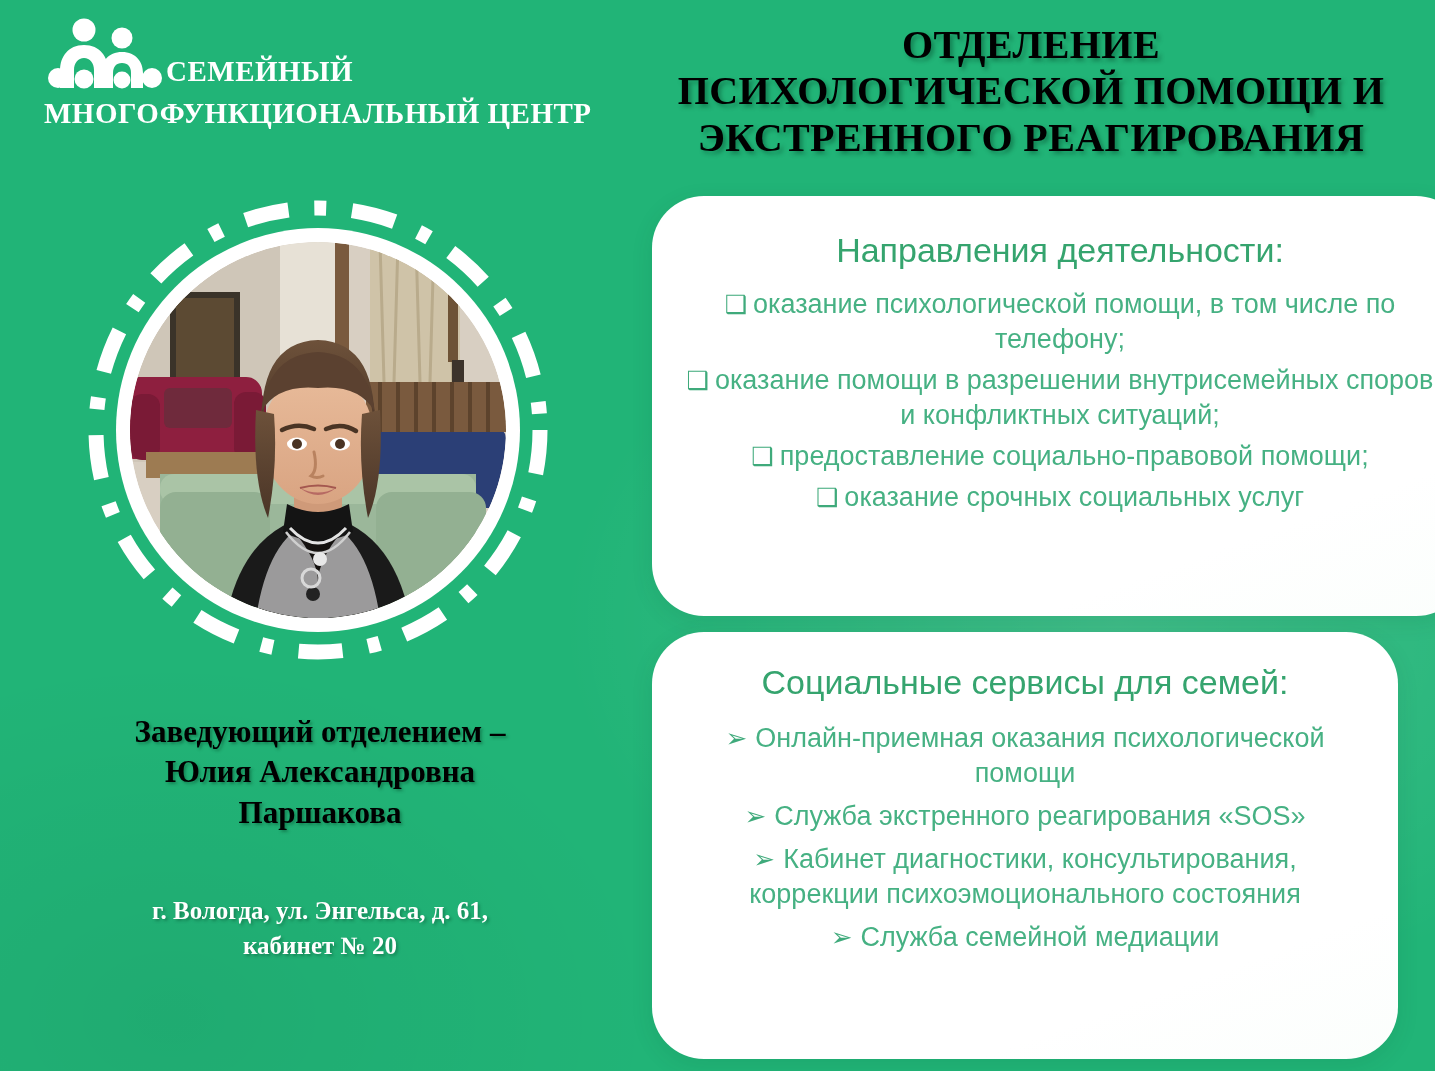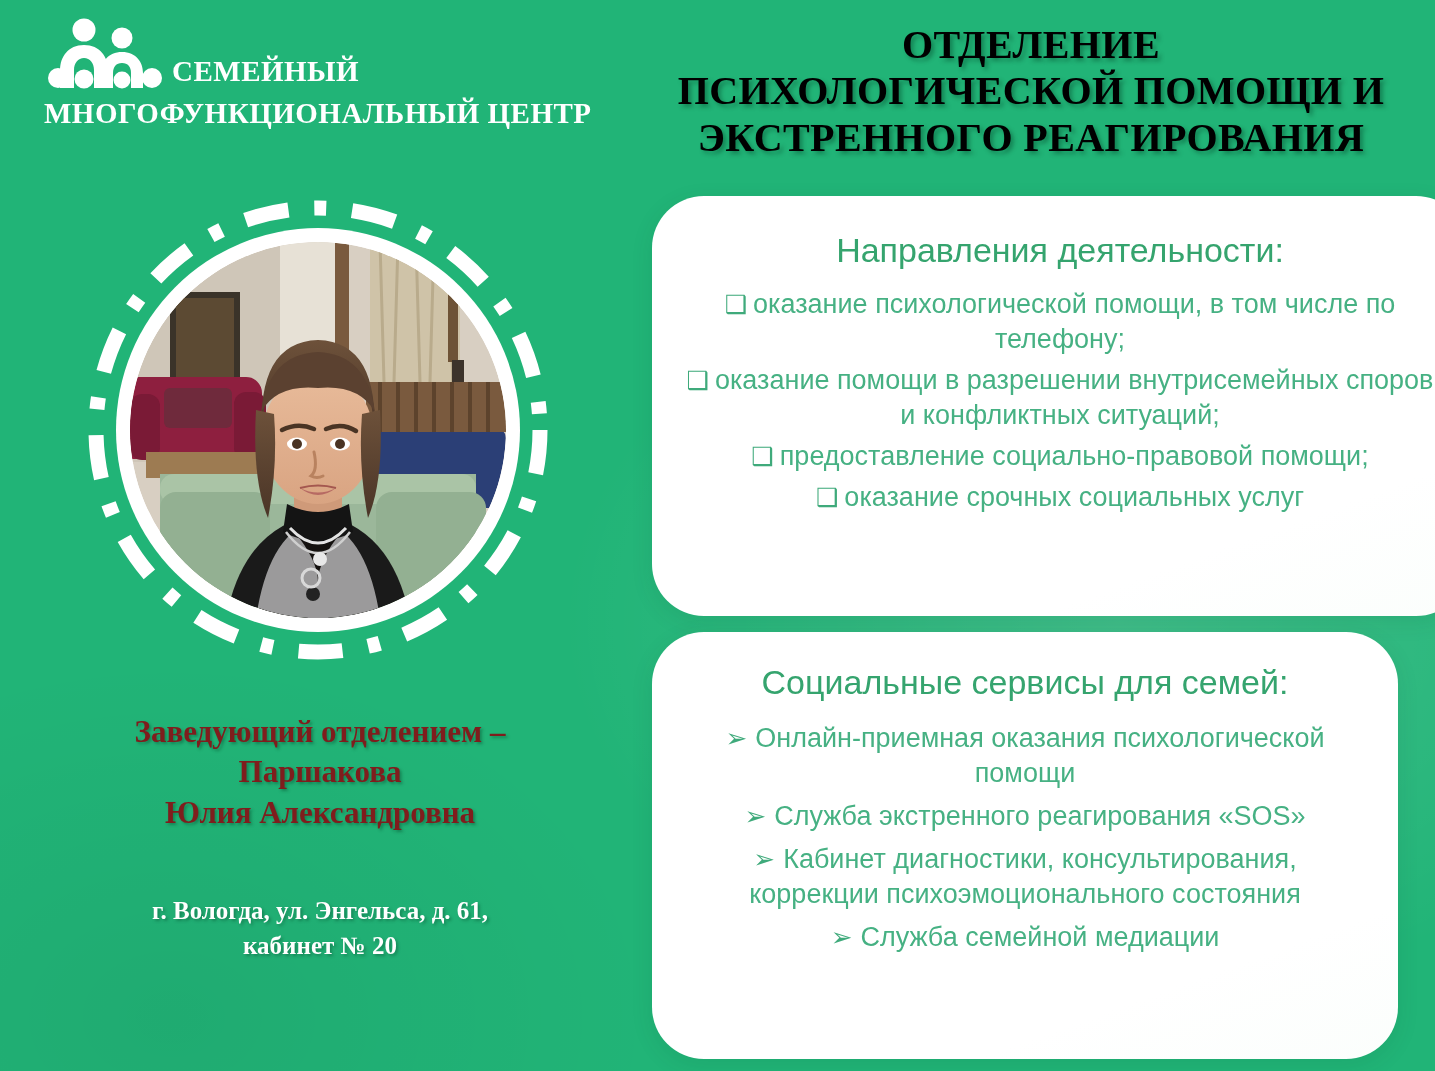--- a/index.html
+++ b/index.html
@@ -14,21 +14,21 @@
   .bg-sheen{
     position:absolute; inset:0;
     background:
       radial-gradient(ellipse 900px 620px at 78% 58%, rgba(255,255,255,.14), rgba(255,255,255,0) 62%),
       radial-gradient(ellipse 700px 520px at 12% 95%, rgba(0,0,0,.05), rgba(0,0,0,0) 70%);
     pointer-events:none;
   }
 
   
   .logo-block{ position:absolute; left:44px; top:18px; width:580px; }
-  .logo-row{ display:flex; align-items:flex-end; gap:6px; }
+  .logo-row{ display:flex; align-items:flex-end; gap:0; }
   .logo-mark{ width:122px; height:72px; flex:0 0 auto; }
   .logo-word1{
     color:#ffffff; font-family:"Liberation Serif", serif; font-weight:bold;
     font-size:29px; letter-spacing:.5px; line-height:1; padding-bottom:4px;
   }
   .logo-word2{
     color:#ffffff; font-family:"Liberation Serif", serif; font-weight:bold;
     font-size:29px; letter-spacing:.5px; line-height:1.15; margin-top:7px;
     white-space:nowrap;
   }
@@ -54,21 +54,21 @@
   }
   .photo{
     position:absolute; left:52px; top:52px; width:376px; height:376px;
     border-radius:50%; overflow:hidden;
   }
   .photo svg{ display:block; }
 
   
   .lead-name{
     position:absolute; left:10px; top:712px; width:620px;
-    text-align:center; color:#7f1d1d;
+    text-align:center; color:#000000;
     font-family:"Liberation Serif", serif; font-weight:bold;
     font-size:31px; line-height:1.30;
     text-shadow:2px 2px 3px rgba(0,60,35,.38);
   }
   .address{
     position:absolute; left:10px; top:893px; width:620px;
     text-align:center; color:#ffffff;
     font-family:"Liberation Serif", serif; font-weight:bold;
     font-size:25px; line-height:1.40;
     text-shadow:2px 2px 3px rgba(0,60,35,.35);
@@ -223,22 +223,22 @@
         <path d="M184 210 q4 18 -3 24 q6 3 12 0" fill="none" stroke="#b9825f" stroke-width="3" stroke-linecap="round"></path>
         <path d="M170 246 q18 9 36 0 q-18 14 -36 0 z" fill="#b76a63"></path>
         <path d="M170 246 q18 -5 36 0" fill="none" stroke="#a4574f" stroke-width="2"></path>
       </g>
     </svg>
   </div>
 </div>
 
 <div class="lead-name">
   <div>Заведующий отделением –</div>
+  <div>Юлия Александровна</div>
   <div>Паршакова</div>
-  <div>Юлия Александровна</div>
 </div>
 
 <div class="address">
   <div>г. Вологда, ул. Энгельса, д. 61,</div>
   <div>кабинет № 20</div>
 </div>
 
 <div class="card" id="card-activity">
   <div class="card-title">Направления деятельности:</div>
   <ul class="card-list">

